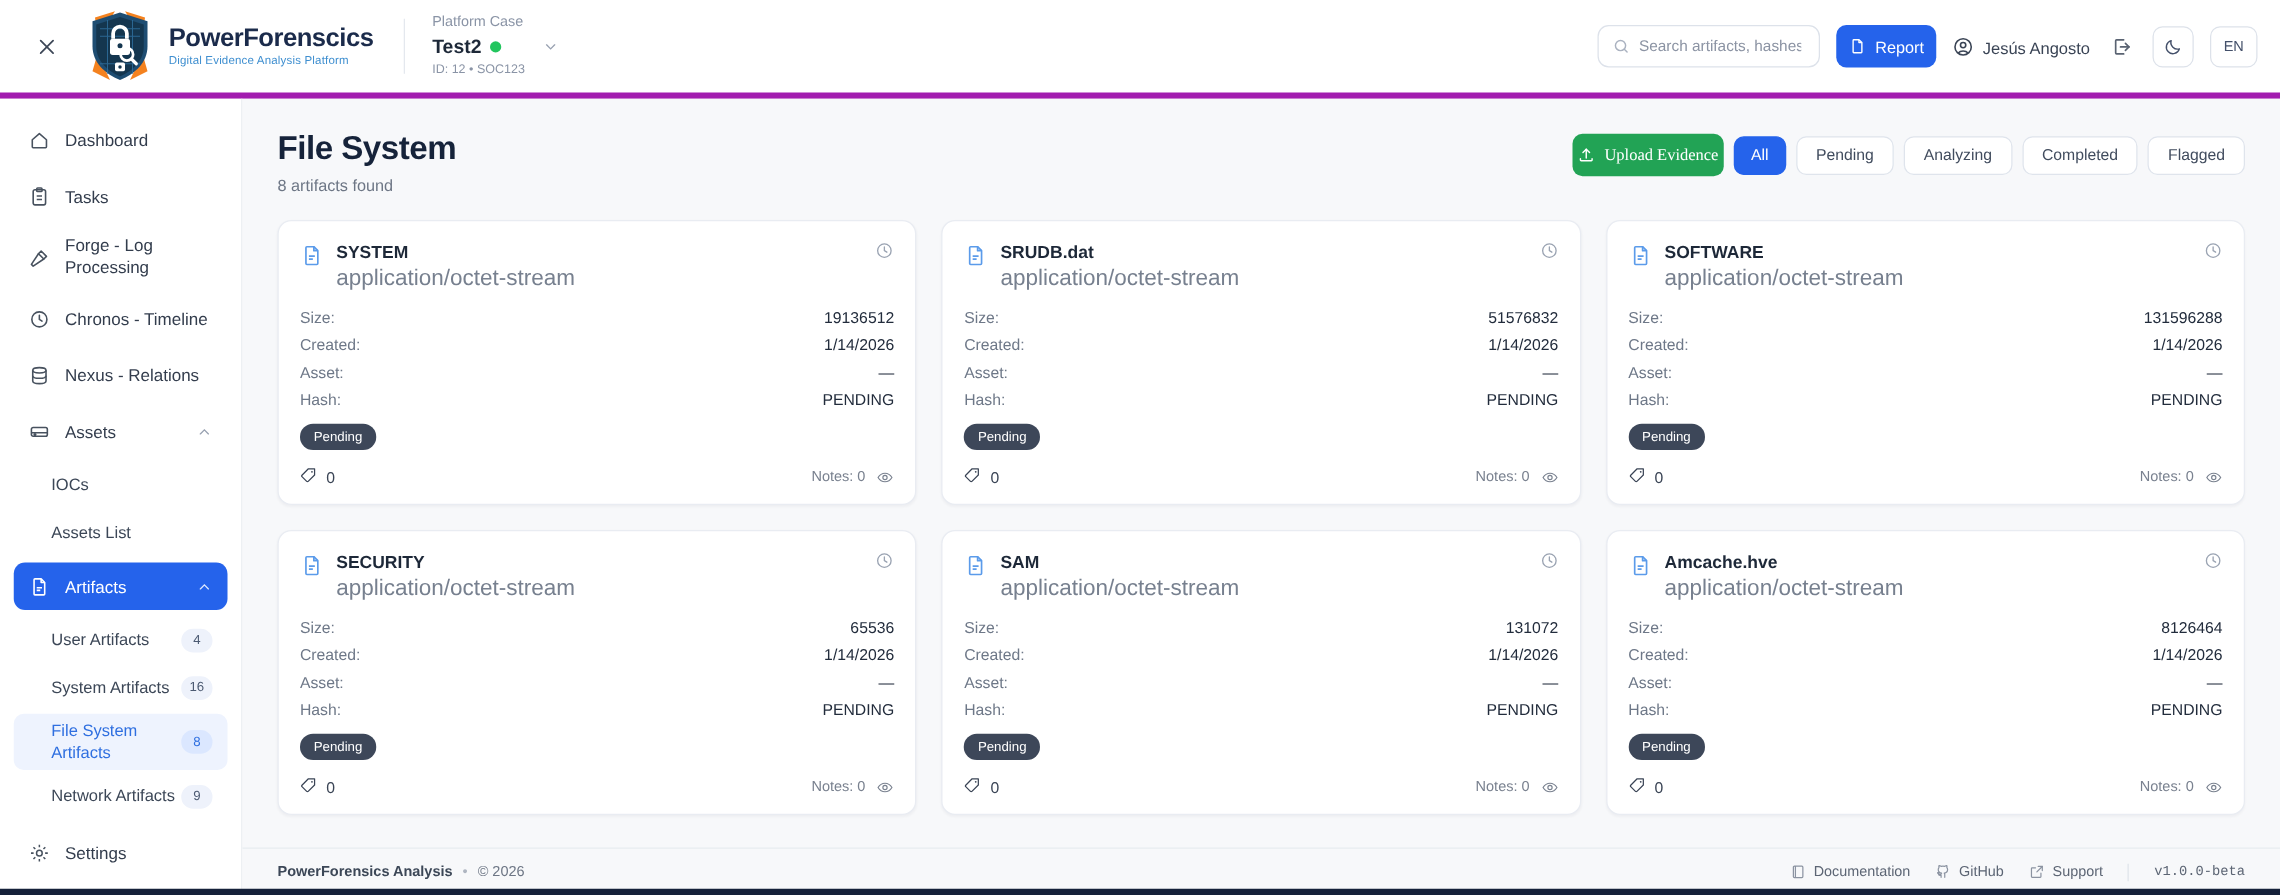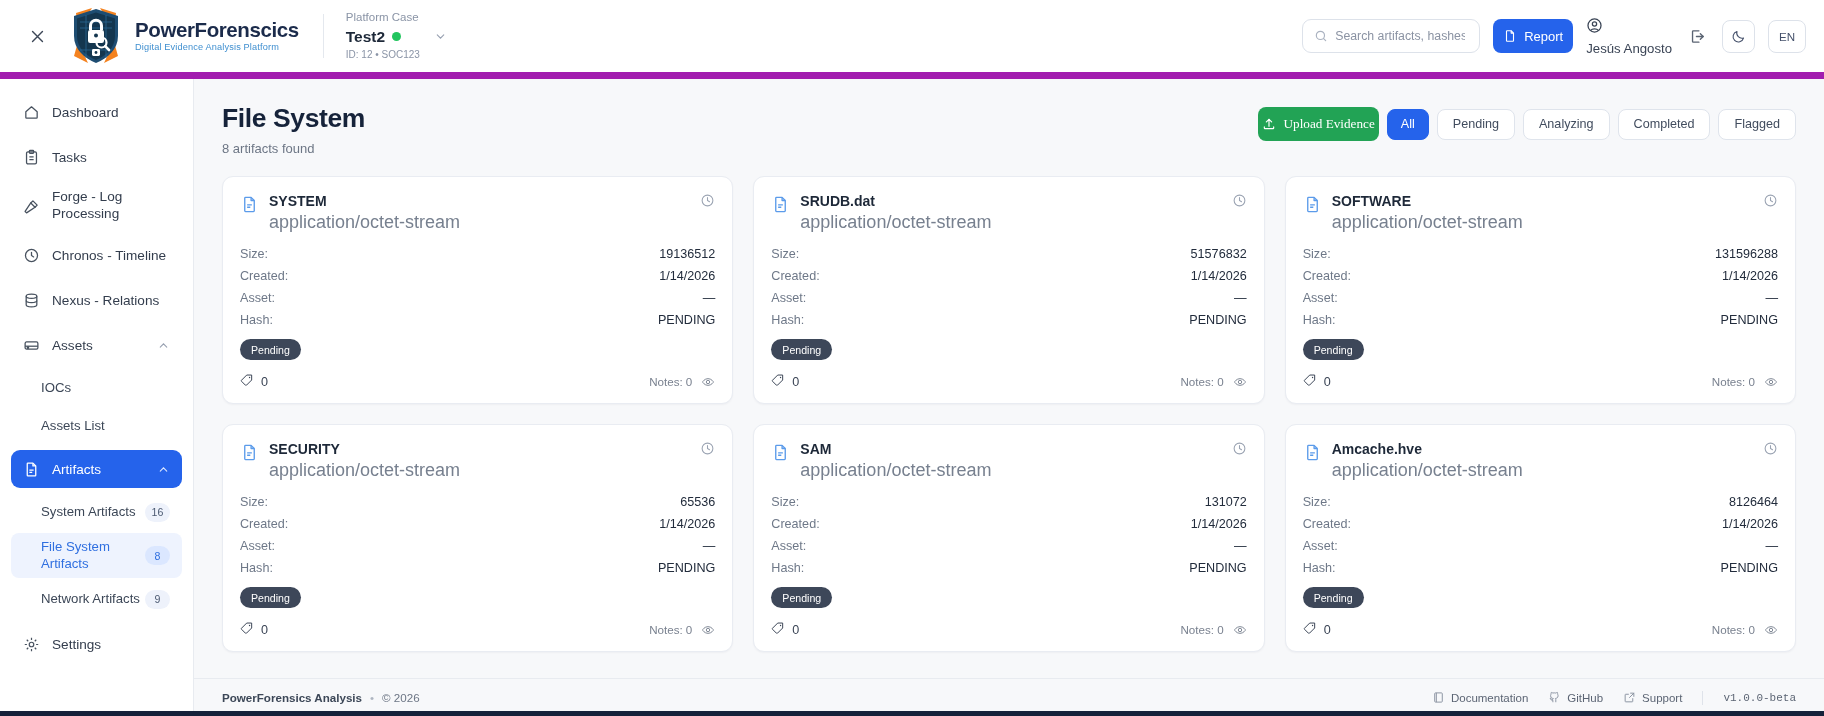--- a/index.html
+++ b/index.html
@@ -9,21 +9,21 @@
     background: #ffffff;
     overflow: hidden;
     -webkit-font-smoothing: antialiased;
   }
 
   
   .topbar {
     position: absolute; top: 0; left: 0;
     width: 1824px; height: 79px;
     background: #ffffff;
-    border-bottom: 7px solid #a21caf;
+    border-bottom: 5px solid #a21caf;
     display: flex; align-items: center;
   }
   .close-btn {
     width: 46px; margin-left: 14px;
     display: flex; align-items: center; justify-content: center;
     color: #3d4757; cursor: pointer;
   }
   .logo-wrap { display: flex; align-items: center; gap: 9px; margin-left: 6px; }
   .logo-mark { width: 60px; height: 60px; position: relative; flex: none; }
   .logo-text { line-height: 1; }
@@ -53,21 +53,21 @@
   .search-input {
     border: none; outline: none; font-size: 12.3px; color: #5b6474;
     font-family: "Liberation Sans", sans-serif; width: 130px; background: transparent;
   }
   .search-input::placeholder { color: #8b93a3; }
   .report-btn {
     height: 34px; background: #2563eb; color: #fff; border: none; border-radius: 8px;
     display: flex; align-items: center; gap: 7px; padding: 0 10px;
     font-size: 13px; font-family: "Liberation Sans", sans-serif; cursor: pointer;
   }
-  .user-chip { display: flex; align-items: flex-start; gap: 7px; cursor: pointer; flex-direction: column; }
+  .user-chip { display: flex; align-items: flex-end; gap: 7px; cursor: pointer; }
   .user-name { font-size: 13.2px; color: #3a4455; }
   .icon-btn-plain {
     display: flex; align-items: center; justify-content: center;
     color: #5a6372; cursor: pointer; width: 24px; height: 24px;
   }
   .icon-btn-box {
     width: 33px; height: 33px; border: 1px solid #dde2ea; border-radius: 8px;
     display: flex; align-items: center; justify-content: center;
     color: #44506a; cursor: pointer; background: #fff;
   }
@@ -389,20 +389,24 @@
     </span>
     <span class="nlabel">Artifacts</span>
     <span class="nav-caret">
       <svg width="13" height="13" viewBox="0 0 24 24" fill="none" stroke="currentColor" stroke-width="2" stroke-linecap="round">
           <path d="M6 15l6-6 6 6"></path>
         </svg>
     </span>
   </div>
 
   <div class="sub-item">
+    <span class="slabel">User Artifacts</span>
+    <span class="sub-badge">4</span>
+  </div>
+  <div class="sub-item">
     <span class="slabel">System Artifacts</span>
     <span class="sub-badge">16</span>
   </div>
   <div class="sub-item current">
     <span class="slabel">File System Artifacts</span>
     <span class="sub-badge">8</span>
   </div>
   <div class="sub-item">
     <span class="slabel">Network Artifacts</span>
     <span class="sub-badge">9</span>

